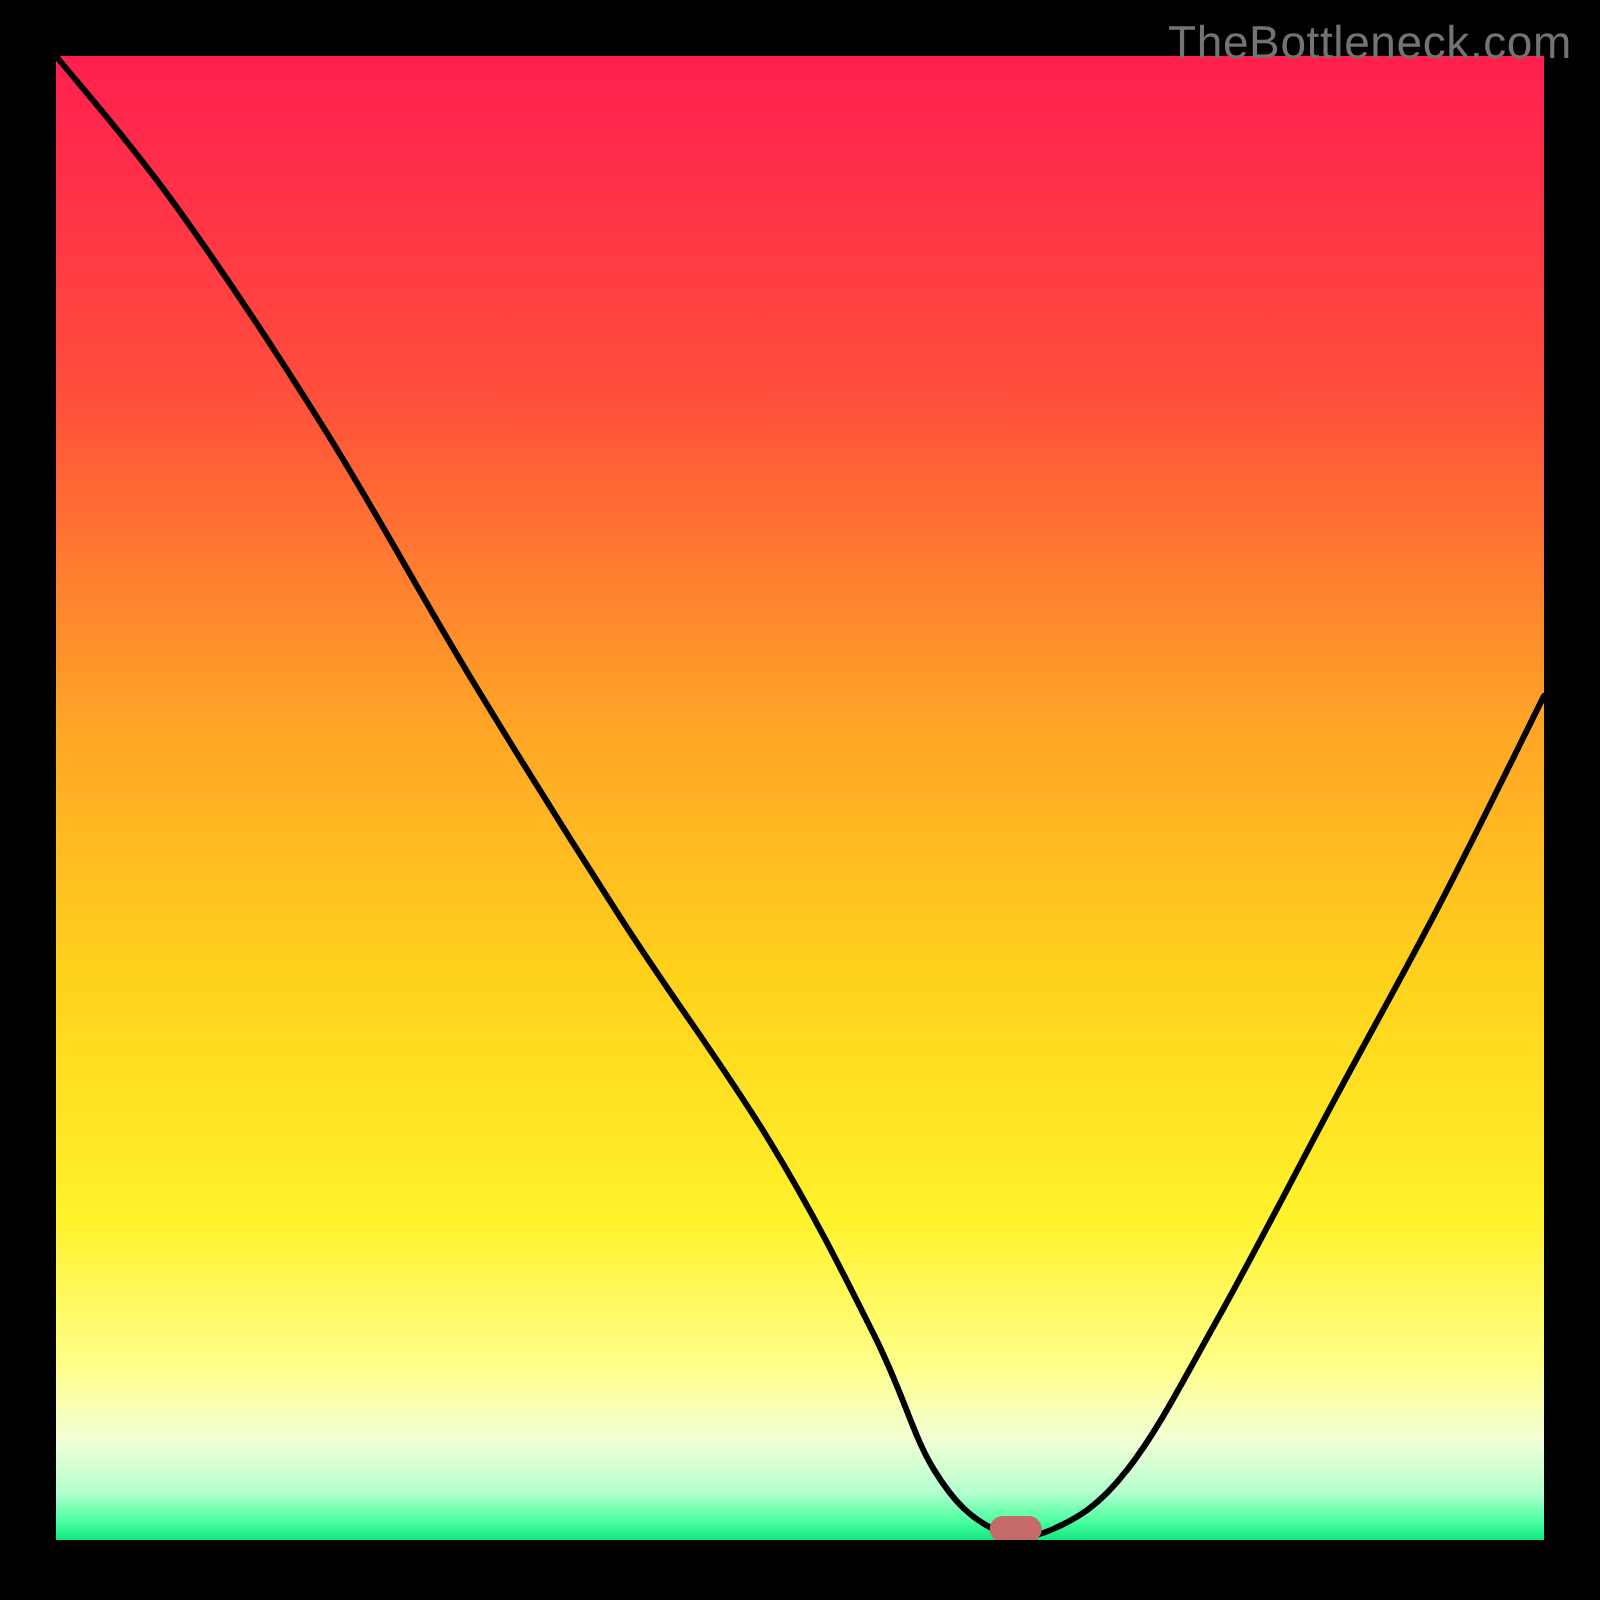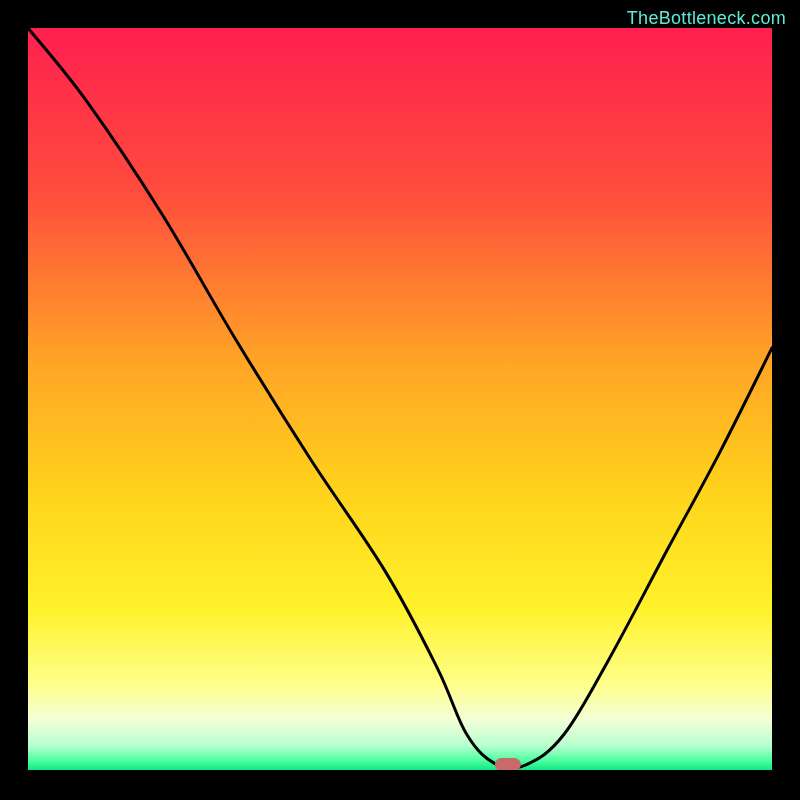--- a/index.html
+++ b/index.html
@@ -8,22 +8,22 @@
     width: 800px;
     height: 800px;
     background: #000;
     position: relative;
     font-family: Arial, sans-serif;
   }
   .watermark {
     position: absolute;
     top: 8px;
     right: 14px;
-    color: #5eead4;
-    font-size: 18px;
+    color: #737373;
+    font-size: 23px;
     font-weight: 500;
     letter-spacing: 0.3px;
     z-index: 10;
   }
   .plot-area {
     position: absolute;
     left: 28px;
     top: 28px;
     width: 744px;
     height: 744px;

